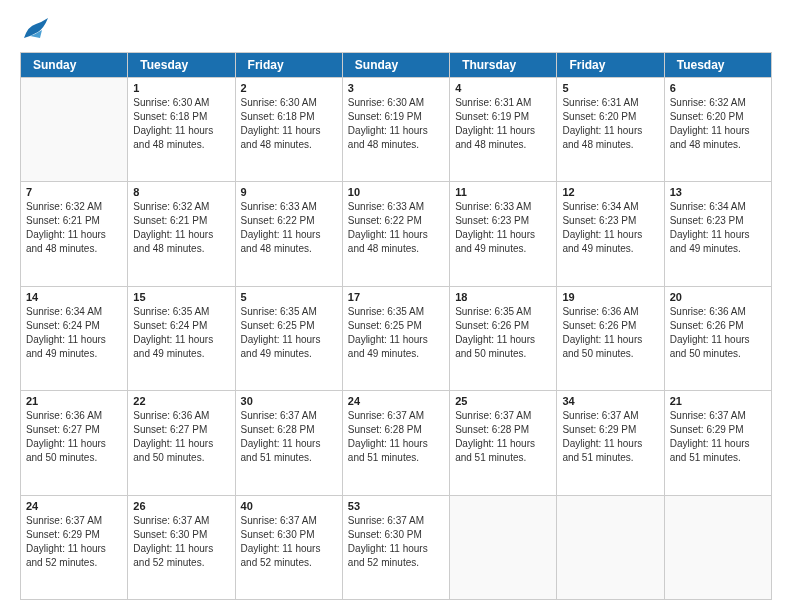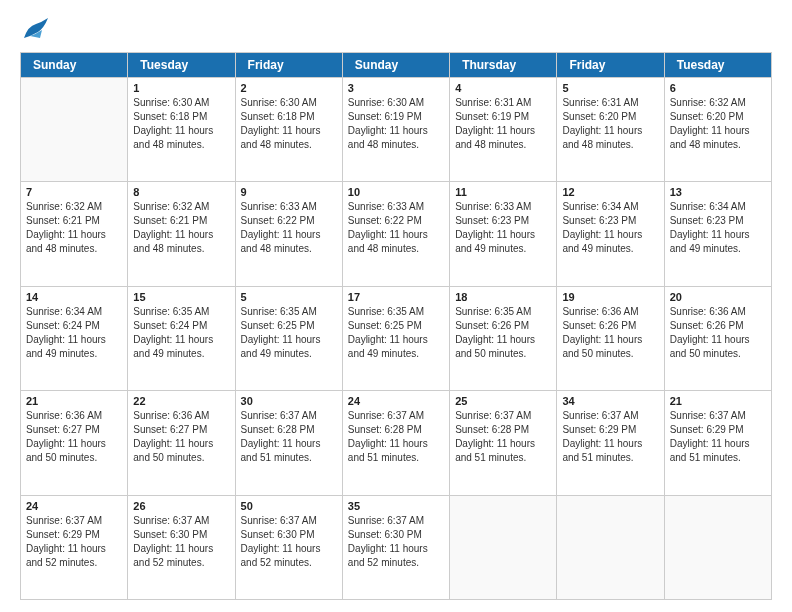--- a/index.html
+++ b/index.html
@@ -298,27 +298,27 @@
 Sunset: 6:29 PM
 Daylight: 11 hours and 52 minutes.</div>
           </td>
           <td>
             <span class="day-num">26</span>
             <div class="cell-text" style="white-space: pre-line;">Sunrise: 6:37 AM
 Sunset: 6:30 PM
 Daylight: 11 hours and 52 minutes.</div>
           </td>
           <td>
-            <span class="day-num">50</span>
+            <span class="day-num">40</span>
             <div class="cell-text" style="white-space: pre-line;">Sunrise: 6:37 AM
 Sunset: 6:30 PM
 Daylight: 11 hours and 52 minutes.</div>
           </td>
           <td>
-            <span class="day-num">35</span>
+            <span class="day-num">53</span>
             <div class="cell-text" style="white-space: pre-line;">Sunrise: 6:37 AM
 Sunset: 6:30 PM
 Daylight: 11 hours and 52 minutes.</div>
           </td>
           <td class="empty"></td>
           <td class="empty"></td>
           <td class="empty"></td>
         </tr>
       </tbody>
   </table>

